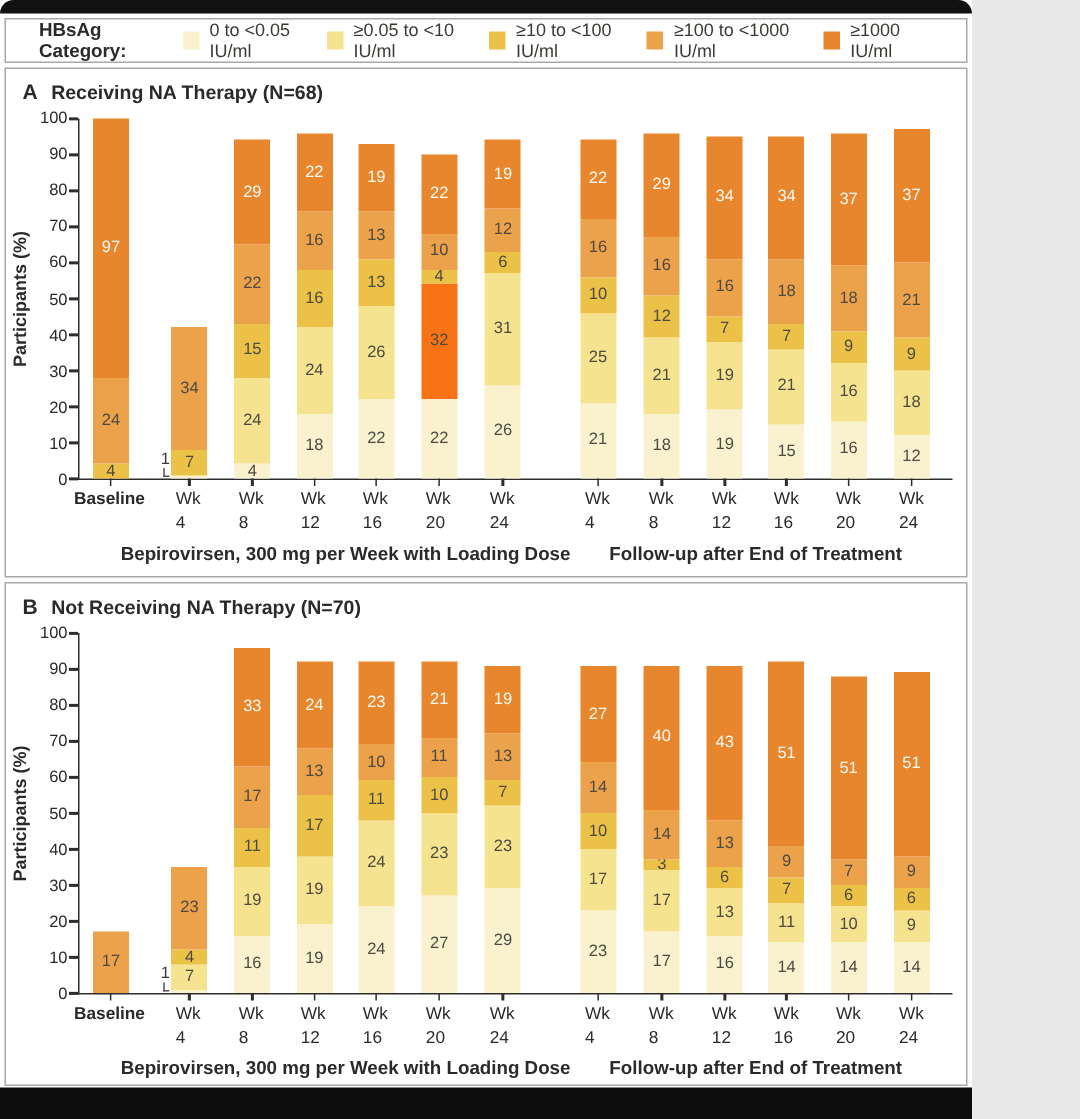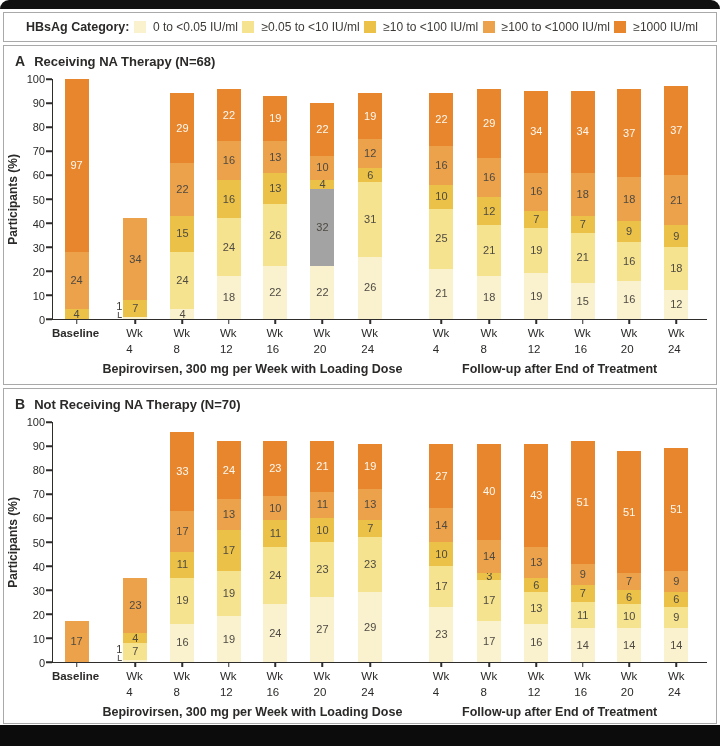--- a/index.html
+++ b/index.html
@@ -1,17 +1,17 @@
 <!DOCTYPE html>
 <html><head>
 <meta charset="utf-8">
 <style>
   * { box-sizing: border-box; margin: 0; padding: 0; }
   html,body { width: 720px; background:#e8e8e8; font-family: "Liberation Sans", sans-serif; }
-  .frame { position: relative; width: 720px; height: 746px; background:#fff; overflow: hidden; }
+  .frame { position: relative; width: 648px; height: 746px; background:#fff; overflow: hidden; }
   .topbar { height: 9px; background:#111; border-radius: 9px 9px 0 0; }
   .botbar { position:absolute; left:0; right:0; bottom:0; height:21px; background:#0c0c0c; }
   .box { margin: 3px 3px 0 3px; border: 1.5px solid #a9a9a9; background:#fff; }
 
   
   .legend { height: 30px; display:flex; align-items:center; padding: 0 18px 0 22px; justify-content: space-between; }
   .legend-title { font-weight: bold; font-size: 12.5px; color:#2b2a29; }
   .legend-item { display:flex; align-items:center; gap:7px; font-size:12px; color:#3d3a36; }
   .swatch { width:12px; height:12px; display:inline-block; }
 
@@ -139,21 +139,21 @@
           <div class="bar" style="left: 34%;">
             <div class="seg" style="bottom: 0%; height: 22%; background: rgb(250, 242, 207);">22</div>
             <div class="seg" style="bottom: 22%; height: 26%; background: rgb(246, 227, 143);">26</div>
             <div class="seg" style="bottom: 48%; height: 13%; background: rgb(235, 194, 71);">13</div>
             <div class="seg" style="bottom: 61%; height: 13%; background: rgb(236, 161, 75);">13</div>
             <div class="seg white" style="bottom: 74%; height: 19%; background: rgb(232, 134, 46);">19</div>
           </div>
           <div class="xtickmark" style="left: 34%;"></div>
           <div class="bar" style="left: 41.2%;">
             <div class="seg" style="bottom: 0%; height: 22%; background: rgb(250, 242, 207);">22</div>
-            <div class="seg" style="bottom: 22%; height: 32%; background: #a3a3a3;">32</div>
+            <div class="seg" style="bottom: 22%; height: 32%; background: #f97316;">32</div>
             <div class="seg" style="bottom: 54%; height: 4%; background: rgb(235, 194, 71);">4</div>
             <div class="seg" style="bottom: 58%; height: 10%; background: rgb(236, 161, 75);">10</div>
             <div class="seg white" style="bottom: 68%; height: 22%; background: rgb(232, 134, 46);">22</div>
           </div>
           <div class="xtickmark" style="left: 41.2%;"></div>
           <div class="bar" style="left: 48.5%;">
             <div class="seg" style="bottom: 0%; height: 26%; background: rgb(250, 242, 207);">26</div>
             <div class="seg" style="bottom: 26%; height: 31%; background: rgb(246, 227, 143);">31</div>
             <div class="seg" style="bottom: 57%; height: 6%; background: rgb(235, 194, 71);">6</div>
             <div class="seg" style="bottom: 63%; height: 12%; background: rgb(236, 161, 75);">12</div>

